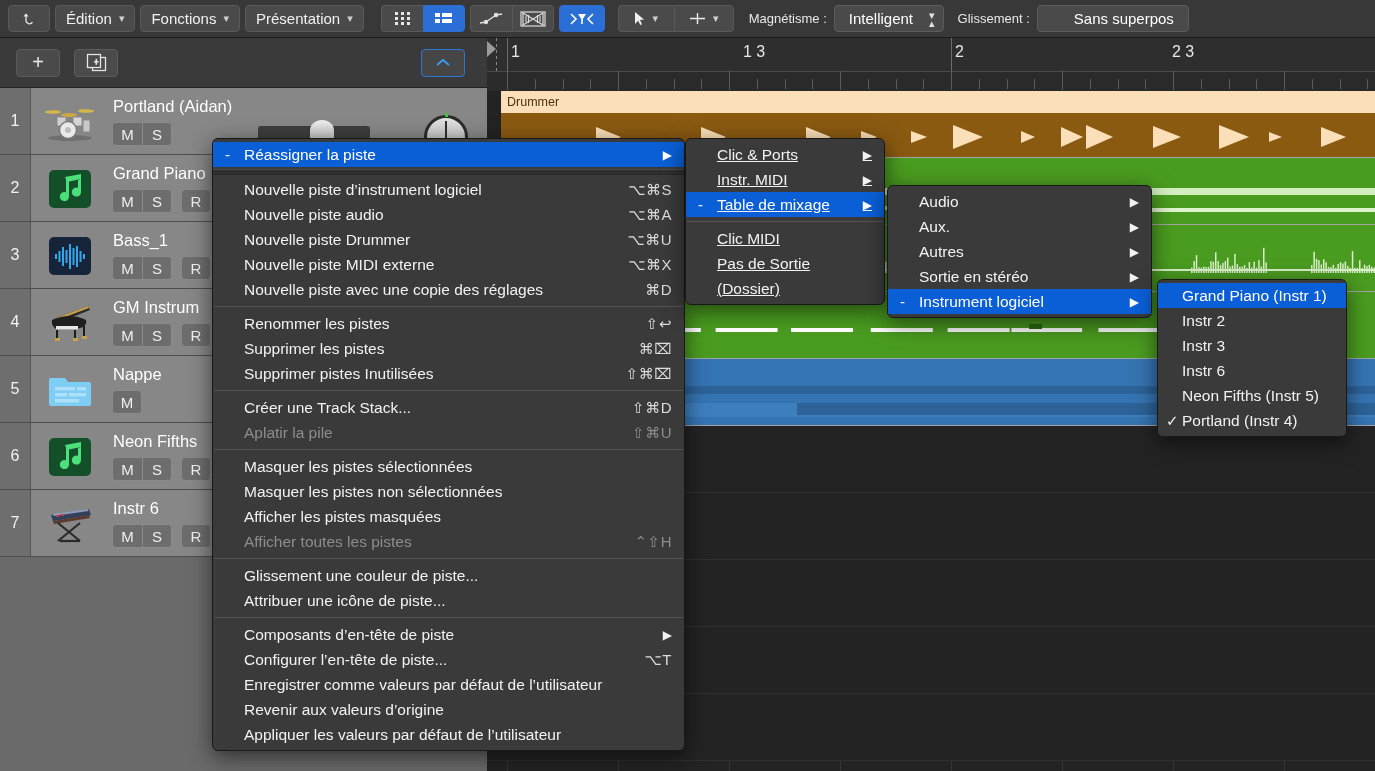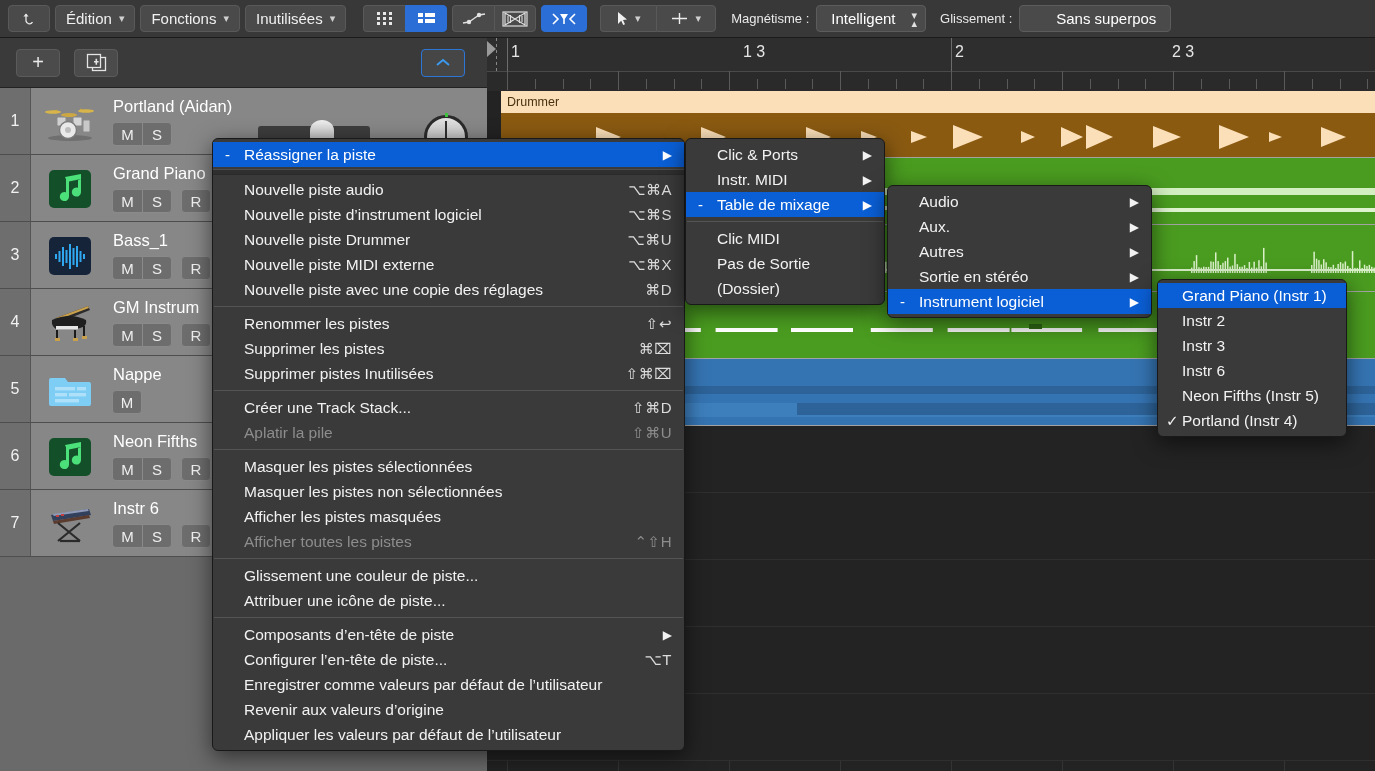--- a/index.html
+++ b/index.html
@@ -152,21 +152,21 @@
   .mi .mk{position:absolute;left:12px;top:0;height:25px;display:flex;align-items:center;font-size:15px;}
   .mi .label{flex:1;}
   .mi .short{margin-left:26px;color:#dcdcdc;font-size:15px;letter-spacing:.5px;}
   .mi.disabled .short{color:#8d8d8d;}
   .mi .arrow{margin-left:22px;font-size:12px;}
   .sep{height:1px;background:#545454;margin:4px 1px;}
   .sep.thick{height:4px;background:#2f2f2f;border-top:1px solid #4d4d4d;border-bottom:1px solid #2a2a2a;margin:2px 0;}
 
   #menu-main{left:212px;top:138px;width:473px;}
   #menu-main .mi{padding-left:31px;}
-  #menu-reassign{left:685px;top:138px;width:200px;}
+  #menu-reassign{left:685px;top:138px;width:200px;text-decoration:underline;}
   #menu-mixer{left:887px;top:185px;width:265px;}
   #menu-instr{left:1157px;top:279px;width:190px;}
   #menu-instr .mi{padding-left:24px;}
   #menu-instr .mi .mk{left:8px;}
 </style>
 </head>
 <body>
 
 <div id="app">
 
@@ -179,21 +179,21 @@
     </div>
     <div class="tb-btn">
       <span>Édition</span>
       <span class="chev">▾</span>
     </div>
     <div class="tb-btn">
       <span>Fonctions</span>
       <span class="chev">▾</span>
     </div>
     <div class="tb-btn">
-      <span>Inutilisées</span>
+      <span>Présentation</span>
       <span class="chev">▾</span>
     </div>
 
     <div class="tb-group" style="margin-left:12px;">
       <div class="tb-btn icononly">
         <svg width="17" height="15" viewBox="0 0 17 15">
           <g fill="#e8e8e8">
             <rect x="1" y="1" width="3" height="3"></rect>
               <rect x="7" y="1" width="3" height="3"></rect>
               <rect x="13" y="1" width="3" height="3"></rect>
@@ -854,26 +854,26 @@
   </div>
 
   <div class="menu" id="menu-main">
       <div class="mi sel">
         <span class="mk">-</span>
         <span class="label">Réassigner la piste</span>
         <span class="arrow">▶</span>
       </div>
       <div class="sep thick"></div>
       <div class="mi">
+        <span class="label">Nouvelle piste d’instrument logiciel</span>
+        <span class="short">⌥⌘S</span>
+      </div>
+      <div class="mi">
         <span class="label">Nouvelle piste audio</span>
         <span class="short">⌥⌘A</span>
-      </div>
-      <div class="mi">
-        <span class="label">Nouvelle piste d’instrument logiciel</span>
-        <span class="short">⌥⌘S</span>
       </div>
       <div class="mi">
         <span class="label">Nouvelle piste Drummer</span>
         <span class="short">⌥⌘U</span>
       </div>
       <div class="mi">
         <span class="label">Nouvelle piste MIDI externe</span>
         <span class="short">⌥⌘X</span>
       </div>
       <div class="mi">

